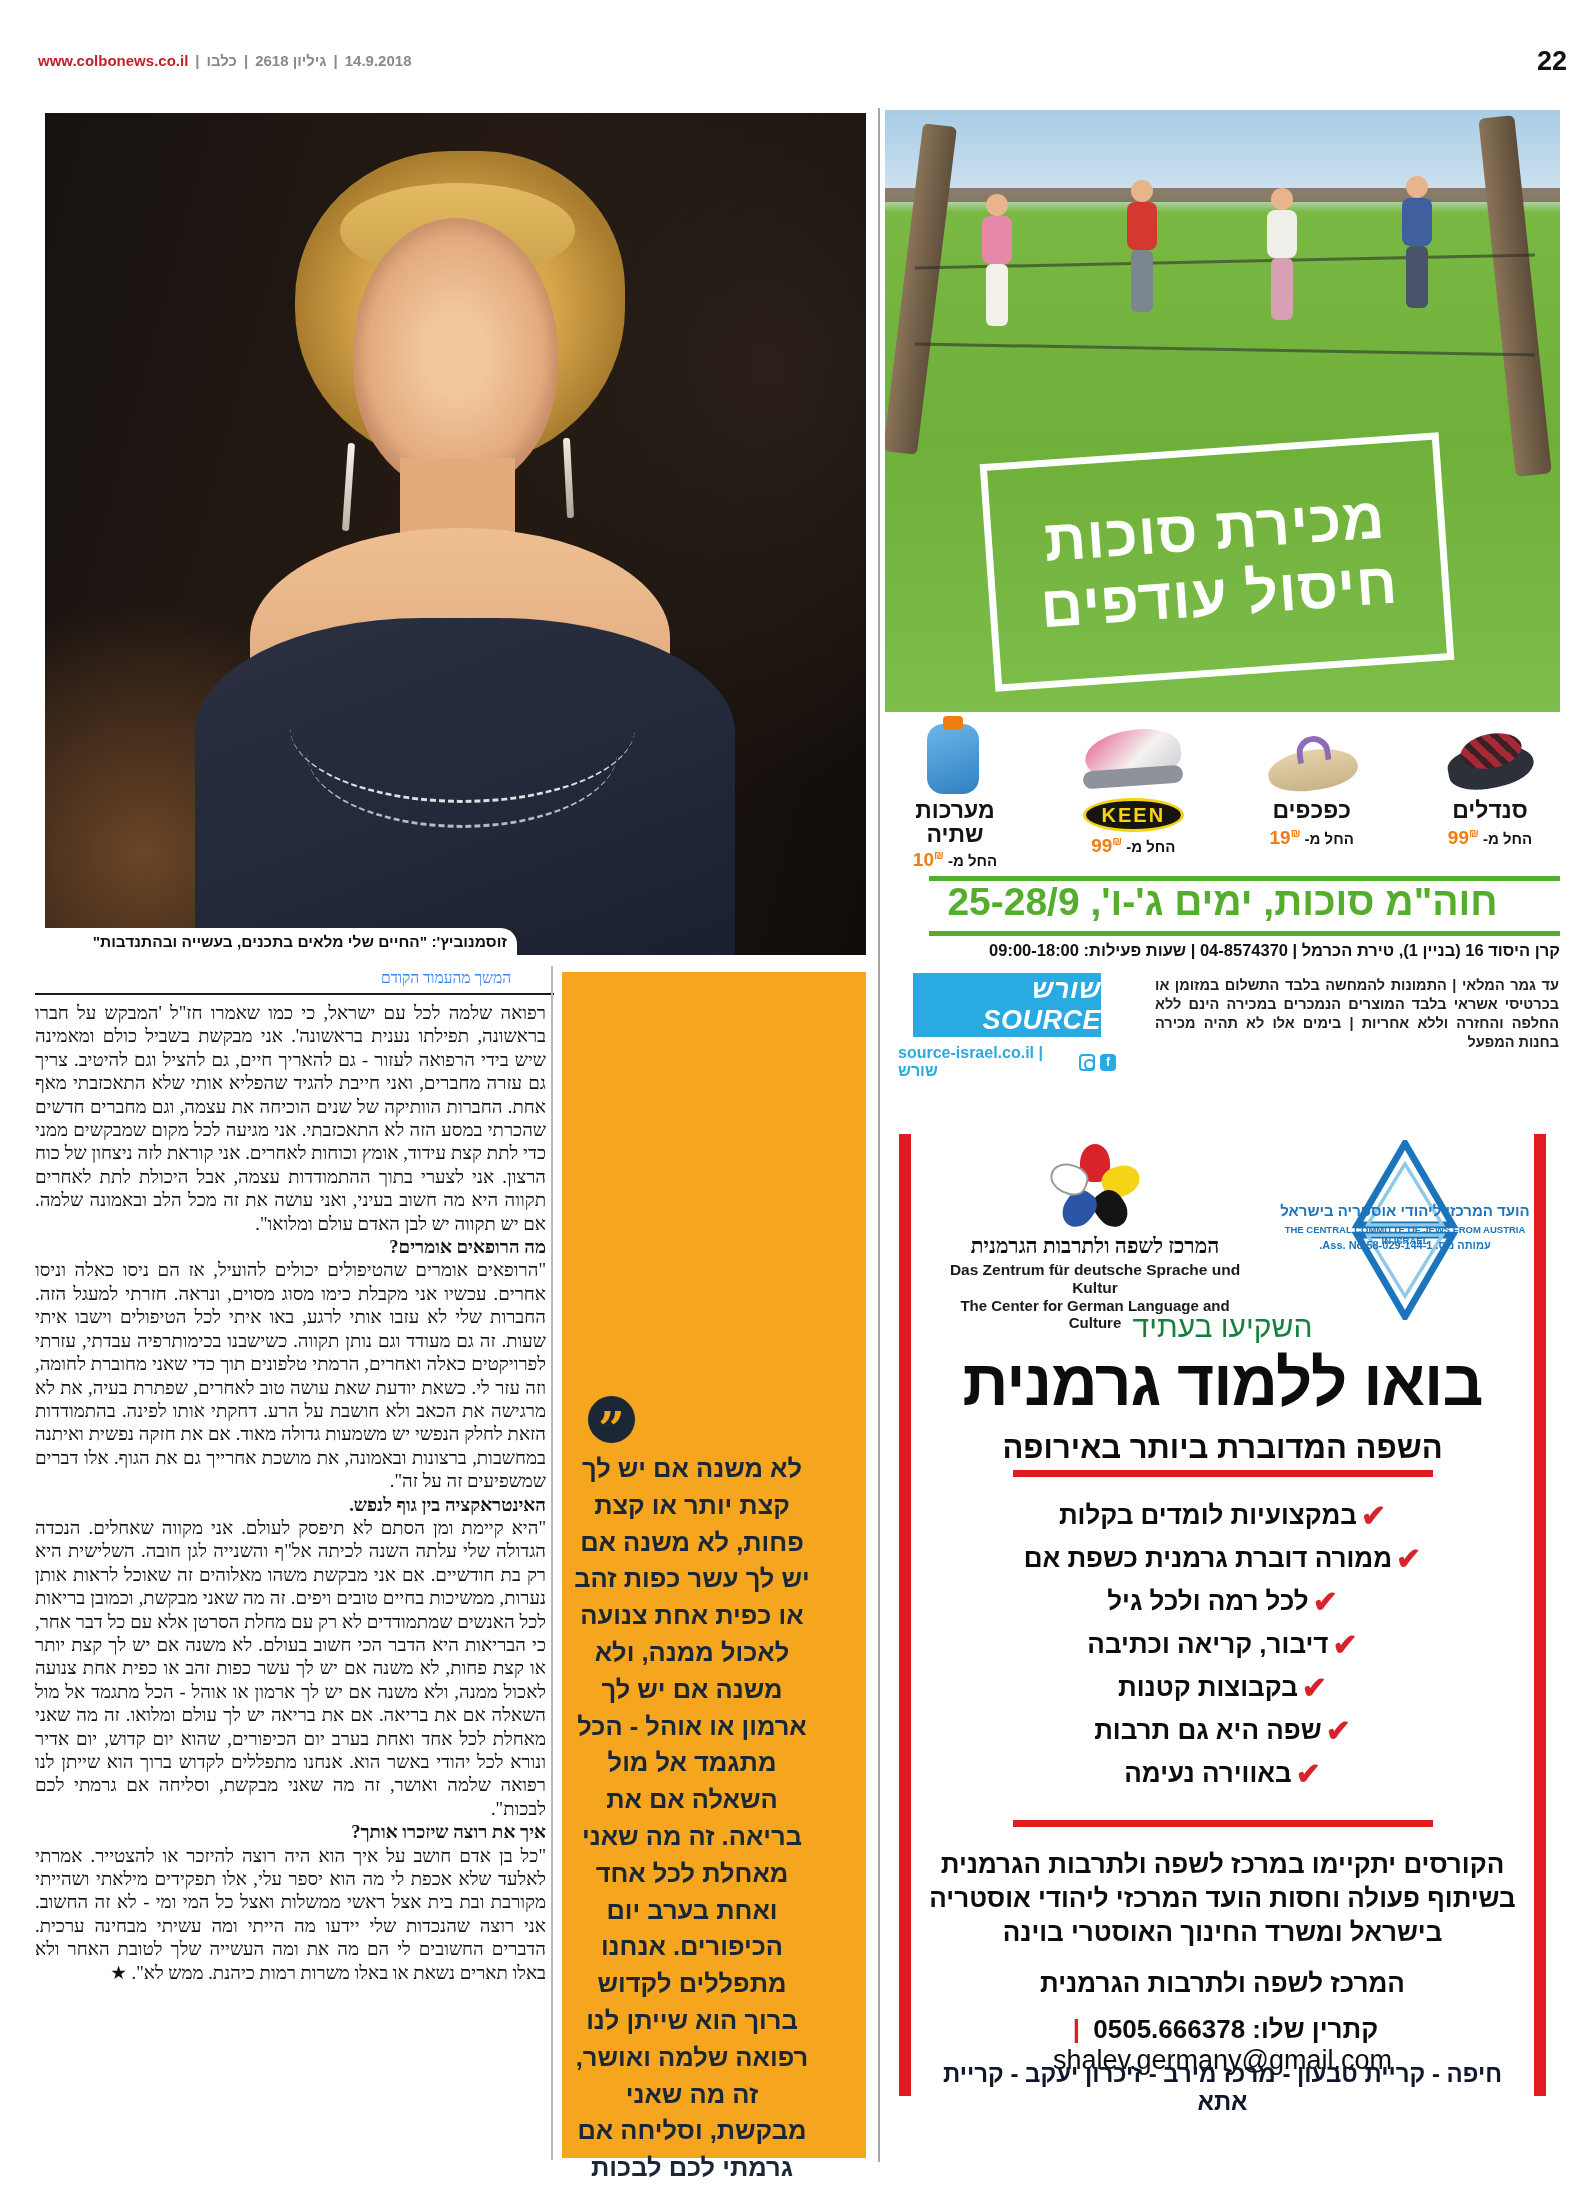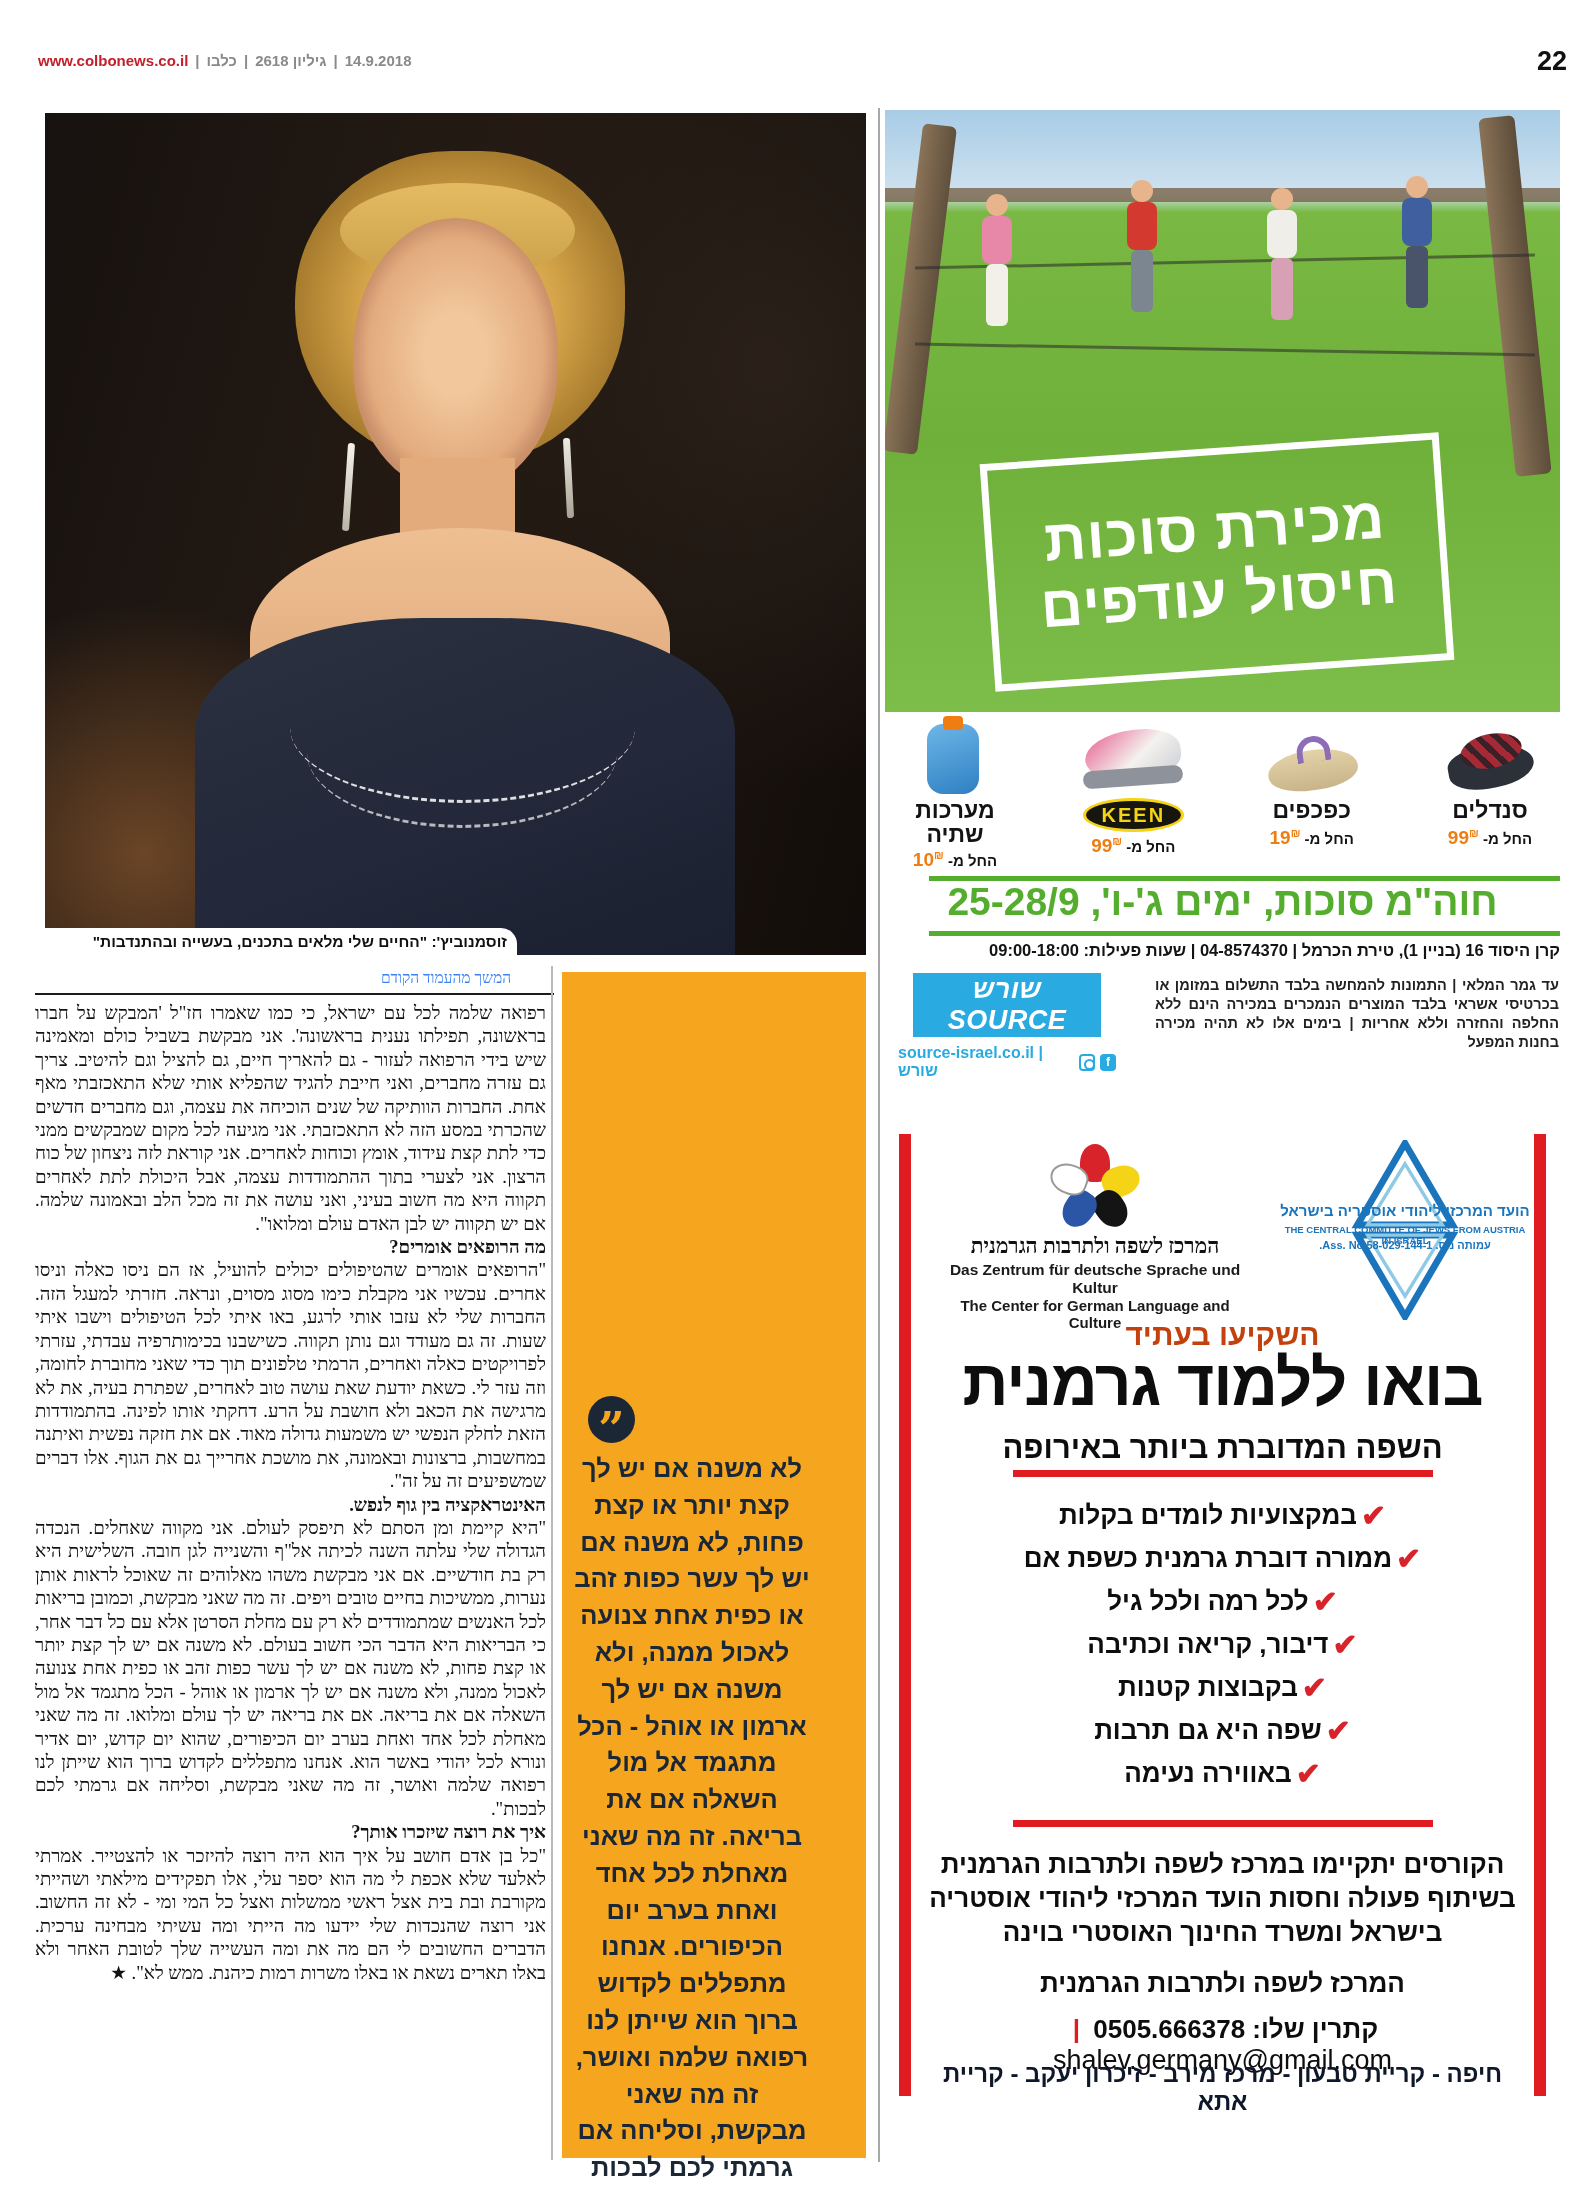--- a/index.html
+++ b/index.html
@@ -100,21 +100,21 @@
   .t-backpack .b2{left:40px;top:10px;width:12px;height:62px;border-radius:6px;background:#f07d12;transform:rotate(14deg);}
   .t-hydration .b1{left:36px;top:8px;width:52px;height:70px;border-radius:16px;background:linear-gradient(160deg,#6db6e8,#2f7fc2);}
   .t-hydration .b2{left:52px;top:0;width:20px;height:14px;border-radius:4px;background:#f07d12;}
 
   .green-rule{left:929px;width:631px;height:5px;background:#55ad2d;}
   #grule1{top:876px;} #grule2{top:931px;}
   #dates-line{left:885px;top:880px;width:675px;text-align:center;direction:rtl;
      color:#55ad2d;font-weight:bold;font-size:39px;}
   #address-line{left:885px;top:941px;width:675px;text-align:right;direction:rtl;
      font-weight:bold;font-size:16.5px;color:#131313;}
-  #source-logo{left:913px;top:973px;width:188px;height:64px;background:#29abe2;display:flex;align-items:center;justify-content:center;text-align:center;}
+  #source-logo{left:913px;top:973px;width:188px;height:64px;background:#29abe2;display:flex;align-items:center;justify-content:center;}
   #source-logo span{color:#fff;font-weight:bold;font-style:italic;font-size:27px;direction:rtl;letter-spacing:.5px;}
   #source-web{left:898px;top:1044px;width:218px;display:flex;align-items:center;gap:5px;justify-content:center;
      color:#29abe2;font-weight:bold;font-size:16px;}
   .soc{width:17px;height:17px;border-radius:4px;background:#29abe2;color:#fff;font-size:12px;line-height:17px;text-align:center;font-weight:bold;}
   .soc.insta{background:#fff;border:2px solid #29abe2;position:relative;}
   .soc.insta::after{content:"";position:absolute;left:3px;top:3px;width:7px;height:7px;border:2px solid #29abe2;border-radius:50%;}
   #disclaimer{left:1155px;top:976px;width:404px;direction:rtl;text-align:justify;
      font-weight:bold;font-size:14.5px;line-height:19px;color:#222;}
 
   
@@ -133,21 +133,21 @@
   #clogo-icon .c5{background:#fff;border:2px solid #999;left:2px;top:16px;transform:rotate(290deg);}
   #clogo .l1{font-family:"Liberation Serif",serif;font-weight:bold;font-size:21px;direction:rtl;margin-top:4px;}
   #clogo .l2{font-size:15.5px;font-weight:bold;color:#1a1a1a;margin-top:2px;}
   #clogo .l3{font-size:15px;font-weight:bold;color:#1a1a1a;}
   #slogo{left:395px;top:18px;width:250px;height:180px;position:absolute;}
   #slogo svg{position:absolute;left:40px;top:0;}
   #slogo .t{position:absolute;width:100%;text-align:center;color:#1b75bc;font-weight:bold;}
   #slogo .s1{top:62px;font-size:15px;direction:rtl;}
   #slogo .s2{top:84px;font-size:9.5px;}
   #slogo .s3{top:99px;font-size:11px;direction:rtl;}
-  #kicker{top:196px;font-size:30px;font-weight:bold;color:#c2410c;}
+  #kicker{top:188px;font-size:30px;font-weight:normal;color:#15803d;}
   #headline{top:228px;font-size:64px;line-height:66px;font-weight:bold;letter-spacing:-1px;color:#0d0d0d;}
   #subheadline{top:308px;font-size:31px;font-weight:bold;color:#0d0d0d;}
   .redrule{position:absolute;left:128px;width:420px;height:7px;background:#e11b22;}
   #rr1{top:348px;} #rr2{top:698px;}
   #bullets{top:372px;left:30px;width:615px;position:absolute;}
   .bullet{direction:rtl;text-align:center;font-weight:bold;font-size:26px;line-height:42px;color:#0d0d0d;}
   .bullet .chk{color:#d8232a;font-size:30px;margin-left:4px;vertical-align:-2px;}
   #ginfo1{top:726px;} #ginfo2{top:760px;} #ginfo3{top:794px;}
   .ginfo{font-size:26px;line-height:33px;font-weight:bold;color:#0d0d0d;}
   #gorg{top:846px;font-size:26px;font-weight:bold;color:#0d0d0d;}

